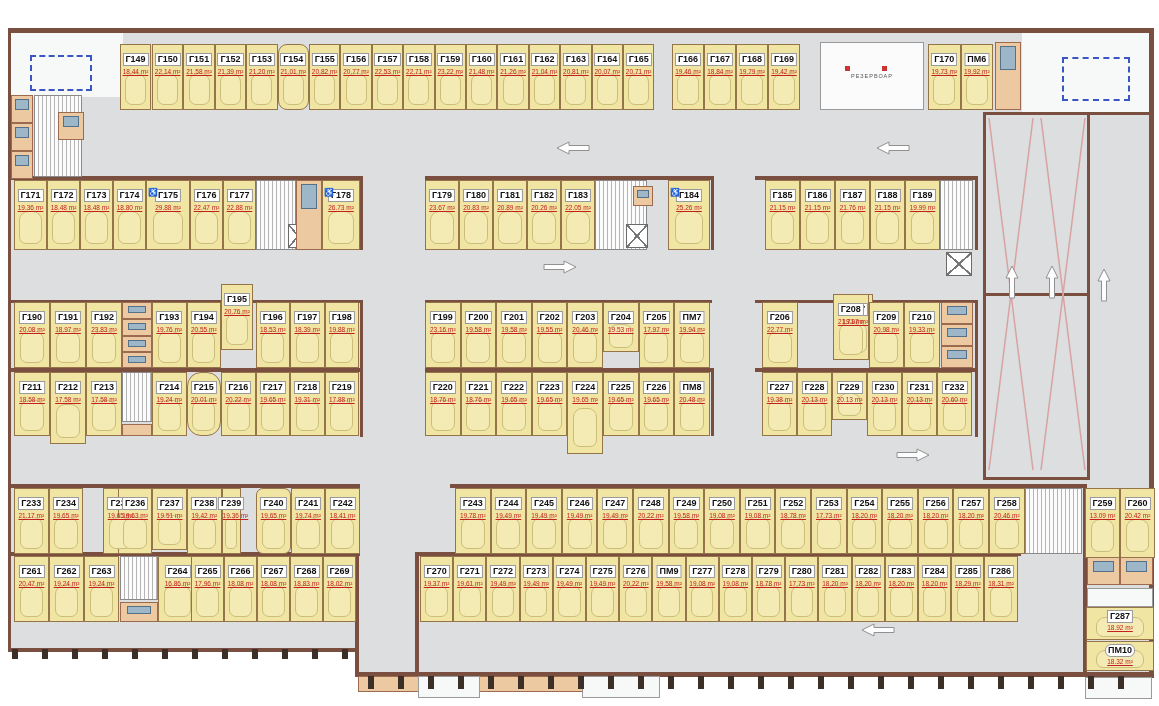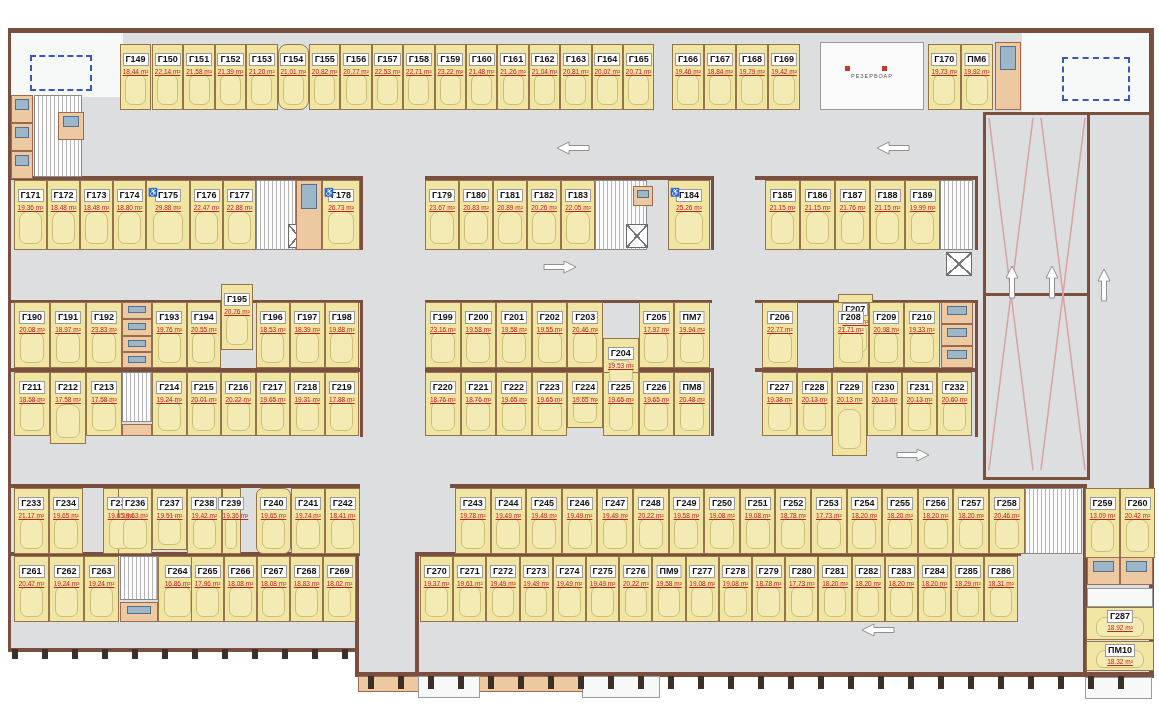--- a/index.html
+++ b/index.html
@@ -449,21 +449,21 @@
     <div class="stall" style="left: 531.8px; top: 302px; width: 35.6px; height: 66px;">
       <div class="car"></div>
       <span class="badge">Г202</span>
       <div class="area">19.55 m²</div>
     </div>
     <div class="stall" style="left: 567.4px; top: 302px; width: 35.6px; height: 66px;">
       <div class="car"></div>
       <span class="badge">Г203</span>
       <div class="area">20.46 m²</div>
     </div>
-    <div class="stall" style="left: 603px; top: 302px; width: 35.6px; height: 50px; margin-top: 36px;">
+    <div class="stall" style="left: 603px; top: 302px; width: 35.6px; height: 50px;">
       <div class="car"></div>
       <span class="badge">Г204</span>
       <div class="area">19.53 m²</div>
     </div>
     <div class="stall" style="left: 638.6px; top: 302px; width: 35.6px; height: 66px;">
       <div class="car"></div>
       <span class="badge">Г205</span>
       <div class="area">17.97 m²</div>
     </div>
     <div class="stall" style="left: 674.2px; top: 302px; width: 35.6px; height: 66px;">
@@ -474,21 +474,21 @@
     <div class="stall" style="left: 762px; top: 302px; width: 35.5px; height: 66px;">
       <div class="car"></div>
       <span class="badge">Г206</span>
       <div class="area">22.77 m²</div>
     </div>
     <div class="stall" style="left: 797.5px; top: 294px; width: 35.5px; height: 64px; margin-left: 40px;">
       <div class="car"></div>
       <span class="badge">Г207</span>
       <div class="area">19.97 m²</div>
     </div>
-    <div class="stall" style="left: 833px; top: 302px; width: 35.5px; height: 66px; text-decoration: underline;">
+    <div class="stall" style="left: 833px; top: 294px; width: 35.5px; height: 66px; text-decoration: underline;">
       <div class="car"></div>
       <span class="badge">Г208</span>
       <div class="area">21.71 m²</div>
     </div>
     <div class="stall" style="left: 868.5px; top: 302px; width: 35.5px; height: 66px;">
       <div class="car"></div>
       <span class="badge">Г209</span>
       <div class="area">20.98 m²</div>
     </div>
     <div class="stall" style="left: 904px; top: 302px; width: 35.5px; height: 66px;">
@@ -509,21 +509,21 @@
     <div class="stall" style="left: 86px; top: 372px; width: 36px; height: 64px;">
       <div class="car"></div>
       <span class="badge">Г213</span>
       <div class="area">17.58 m²</div>
     </div>
     <div class="stall" style="left: 152px; top: 372px; width: 34.5px; height: 64px;">
       <div class="car"></div>
       <span class="badge">Г214</span>
       <div class="area">19.24 m²</div>
     </div>
-    <div class="stall" style="left: 186.5px; top: 372px; width: 34.5px; height: 64px;">
+    <div class="stall" style="left: 186.5px; top: 372px; width: 34.5px; height: 64px; border-radius: 14px;">
       <div class="car"></div>
       <span class="badge">Г215</span>
       <div class="area">20.01 m²</div>
     </div>
     <div class="stall" style="left: 221px; top: 372px; width: 34.5px; height: 64px;">
       <div class="car"></div>
       <span class="badge">Г216</span>
       <div class="area">20.22 m²</div>
     </div>
     <div class="stall" style="left: 255.5px; top: 372px; width: 34.5px; height: 64px;">
@@ -554,21 +554,21 @@
     <div class="stall" style="left: 496.2px; top: 372px; width: 35.6px; height: 64px;">
       <div class="car"></div>
       <span class="badge">Г222</span>
       <div class="area">19.65 m²</div>
     </div>
     <div class="stall" style="left: 531.8px; top: 372px; width: 35.6px; height: 64px;">
       <div class="car"></div>
       <span class="badge">Г223</span>
       <div class="area">19.65 m²</div>
     </div>
-    <div class="stall" style="left: 567.4px; top: 372px; width: 35.6px; height: 56px;">
+    <div class="stall" style="left: 567.4px; top: 372px; width: 35.6px; height: 82px;">
       <div class="car"></div>
       <span class="badge">Г224</span>
       <div class="area">19.65 m²</div>
     </div>
     <div class="stall" style="left: 603px; top: 372px; width: 35.6px; height: 64px;">
       <div class="car"></div>
       <span class="badge">Г225</span>
       <div class="area">19.65 m²</div>
     </div>
     <div class="stall" style="left: 638.6px; top: 372px; width: 35.6px; height: 64px;">
@@ -584,21 +584,21 @@
     <div class="stall" style="left: 762px; top: 372px; width: 35px; height: 64px;">
       <div class="car"></div>
       <span class="badge">Г227</span>
       <div class="area">19.38 m²</div>
     </div>
     <div class="stall" style="left: 797px; top: 372px; width: 35px; height: 64px;">
       <div class="car"></div>
       <span class="badge">Г228</span>
       <div class="area">20.13 m²</div>
     </div>
-    <div class="stall" style="left: 832px; top: 372px; width: 35px; height: 84px;">
+    <div class="stall" style="left: 832px; top: 372px; width: 35px; height: 48px;">
       <div class="car"></div>
       <span class="badge">Г229</span>
       <div class="area">20.13 m²</div>
     </div>
     <div class="stall" style="left: 867px; top: 372px; width: 35px; height: 64px;">
       <div class="car"></div>
       <span class="badge">Г230</span>
       <div class="area">20.13 m²</div>
     </div>
     <div class="stall" style="left: 902px; top: 372px; width: 35px; height: 64px;">
@@ -886,21 +886,21 @@
       <span class="badge">Г286</span>
       <div class="area">18.31 m²</div>
     </div>
     <div class="stall" style="left: 1086px; top: 607px; width: 68px; height: 33px;">
       <div class="car" style="top: 30%;"></div>
       <span class="badge" style="top: 2px;">Г287</span>
       <div class="area" style="top: 16px;">18.92 m²</div>
     </div>
     <div class="stall" style="left: 1086px; top: 641px; width: 68px; height: 30px;">
       <div class="car" style="top: 30%;"></div>
-      <span class="badge" style="top: 2px;">ПМ10</span>
+      <span class="badge" style="top: 2px; border-radius: 6px;">ПМ10</span>
       <div class="area" style="top: 16px;">18.32 m²</div>
     </div>
     <div class="tick" style="left: 368px; top: 676px; width: 6px; height: 13px;"></div>
     <div class="tick" style="left: 398px; top: 676px; width: 6px; height: 13px;"></div>
     <div class="tick" style="left: 428px; top: 676px; width: 6px; height: 13px;"></div>
     <div class="tick" style="left: 458px; top: 676px; width: 6px; height: 13px;"></div>
     <div class="tick" style="left: 488px; top: 676px; width: 6px; height: 13px;"></div>
     <div class="tick" style="left: 518px; top: 676px; width: 6px; height: 13px;"></div>
     <div class="tick" style="left: 548px; top: 676px; width: 6px; height: 13px;"></div>
     <div class="tick" style="left: 578px; top: 676px; width: 6px; height: 13px;"></div>

